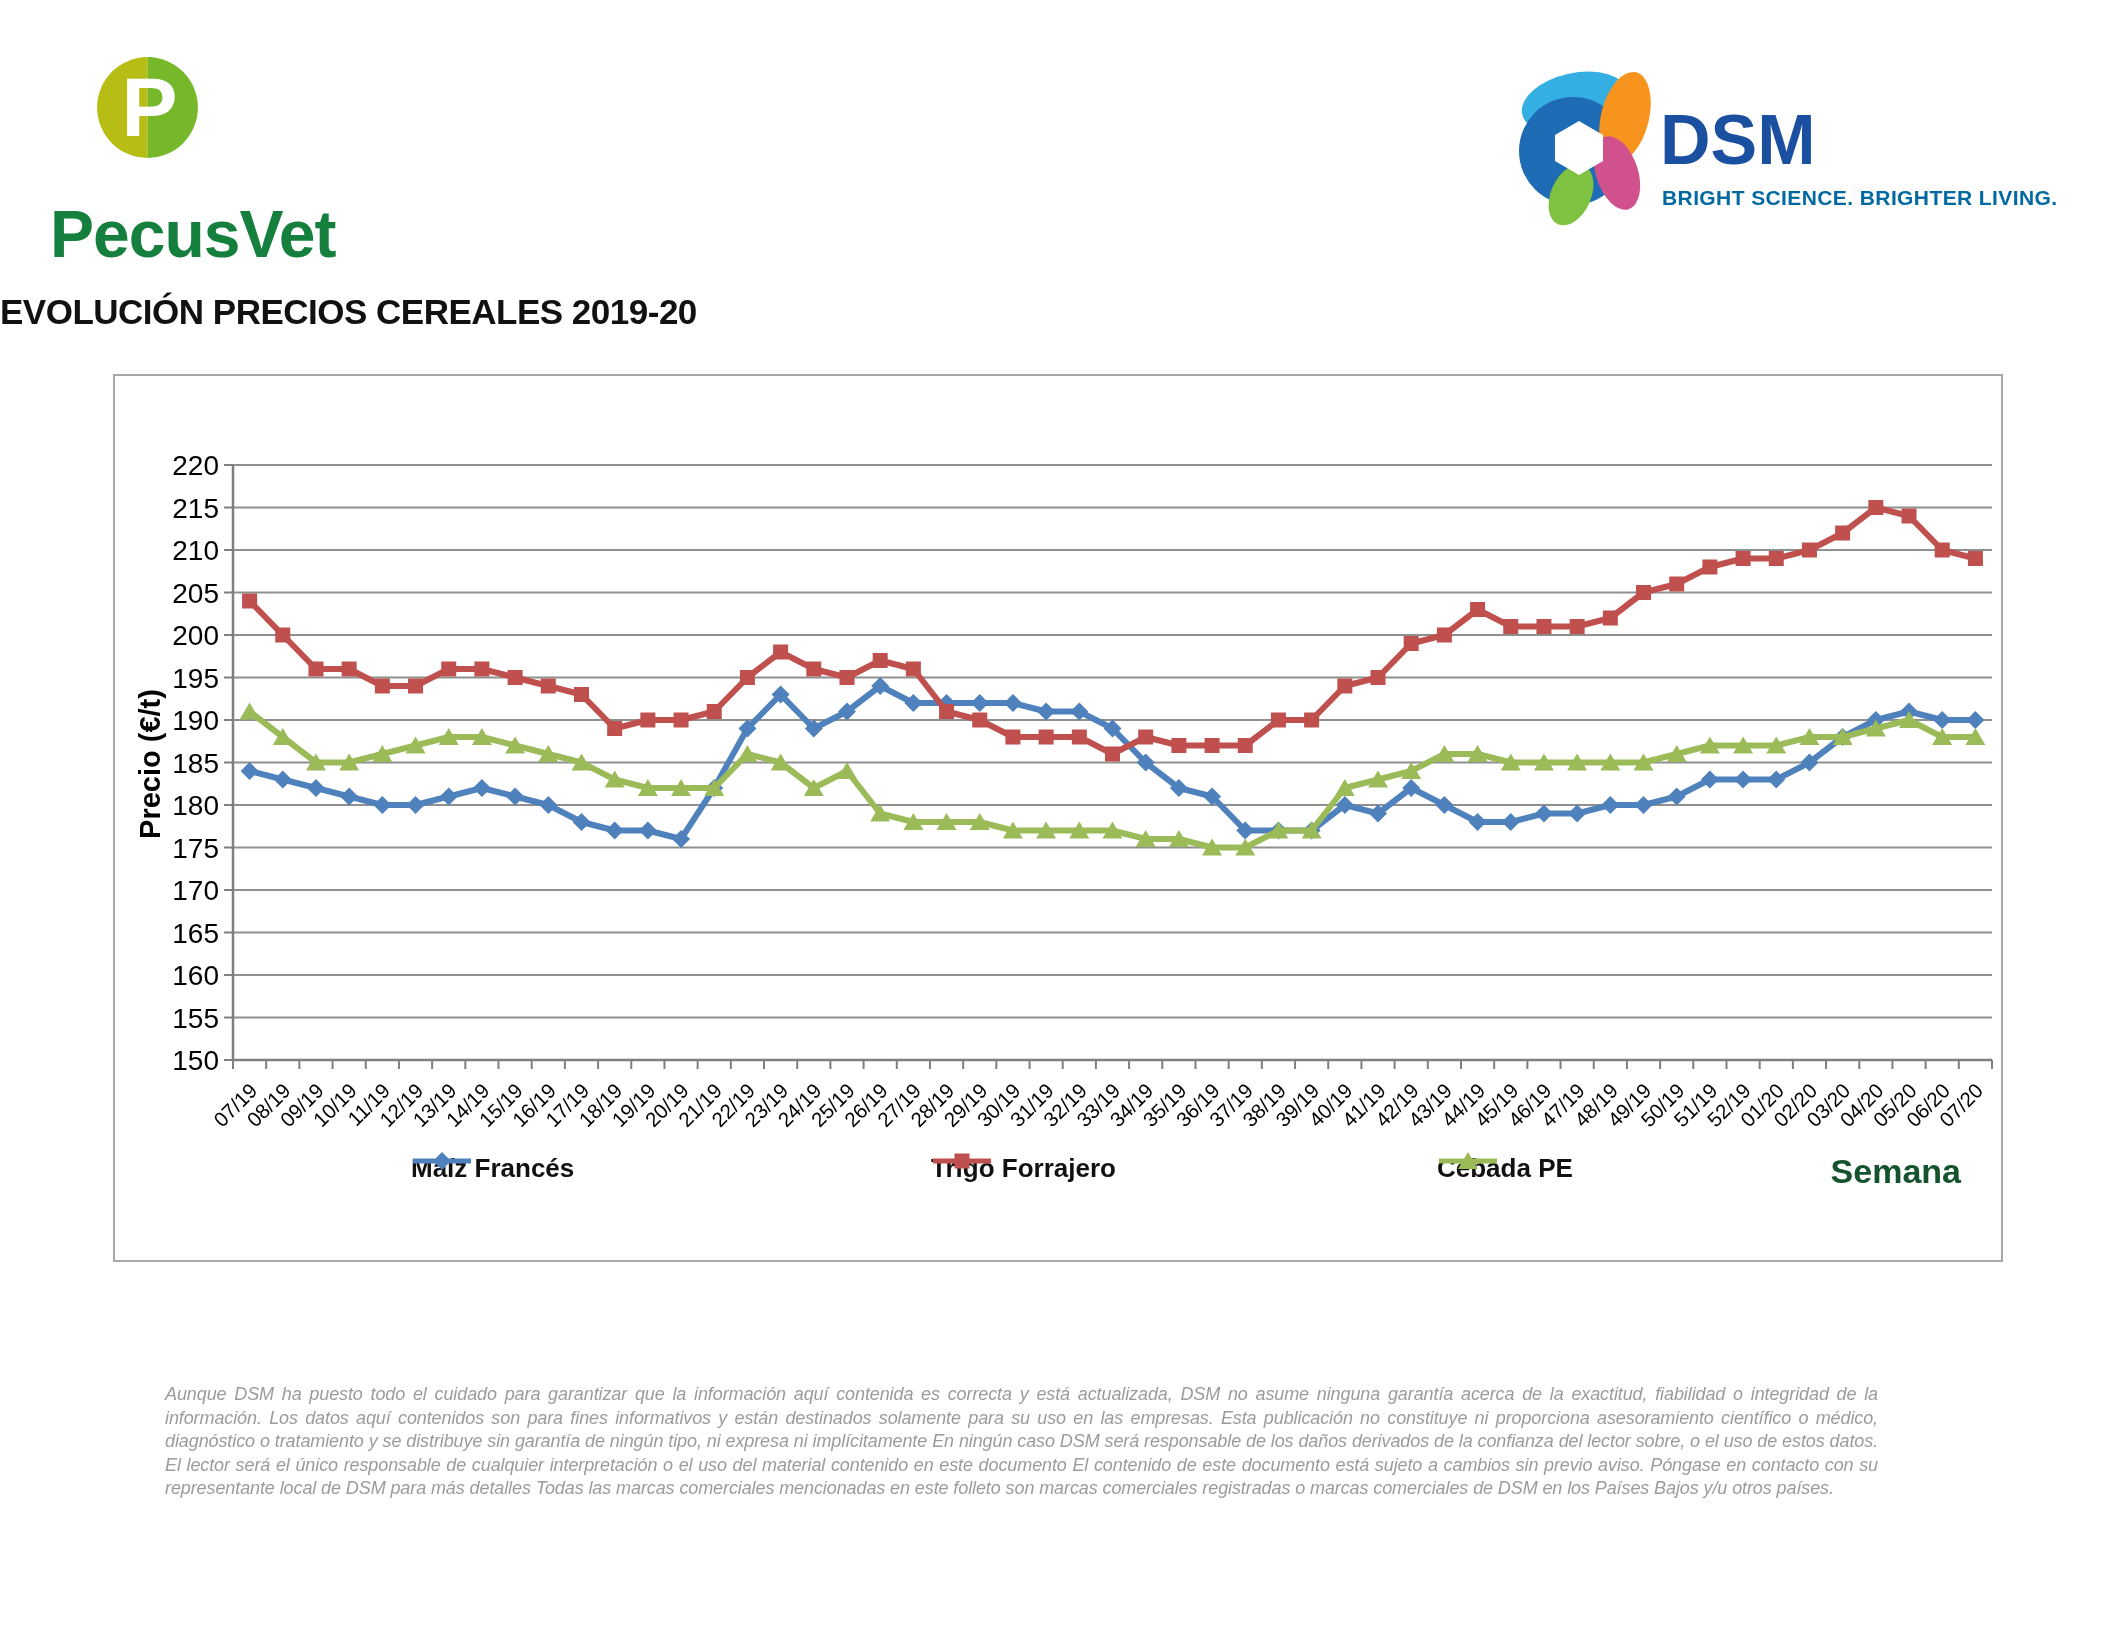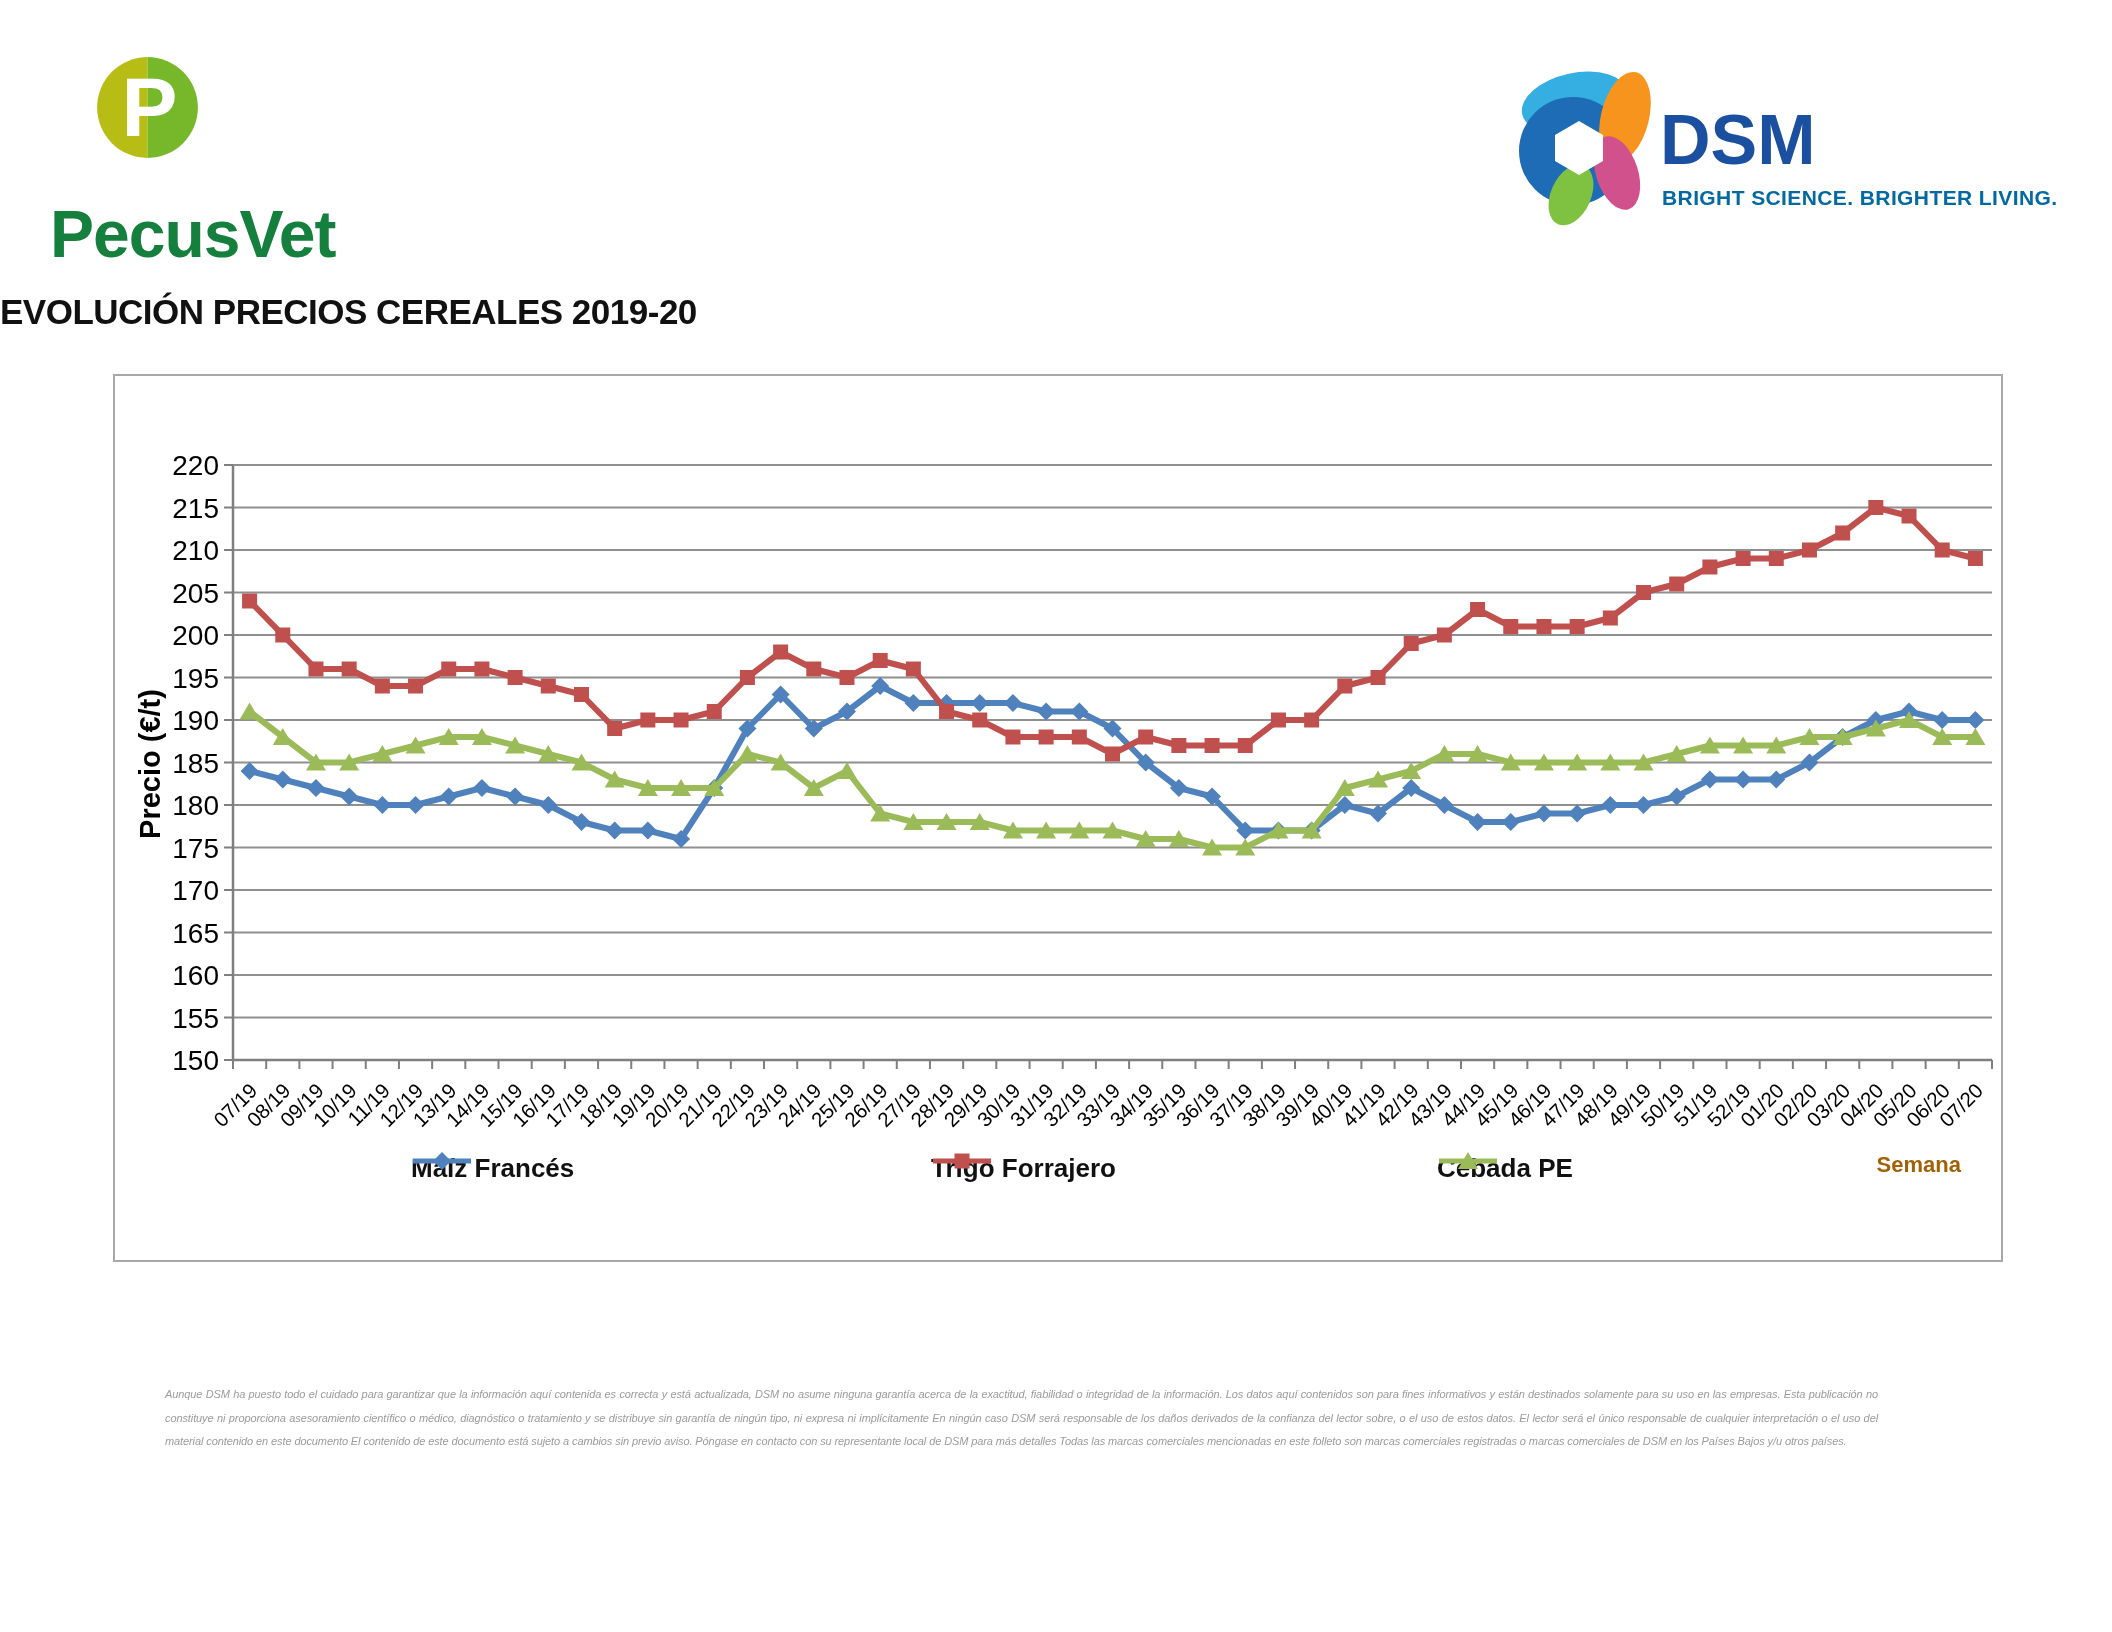--- a/index.html
+++ b/index.html
@@ -20,24 +20,24 @@
                font-size:35px;font-weight:bold;color:#111;letter-spacing:-0.5px;}
   
   .chart-frame{position:absolute;left:113px;top:374px;width:1886px;height:884px;
                border:2px solid #a8a8a8;background:#fff;}
   .chart-frame svg{position:absolute;left:0;top:0;}
   .ylabel{position:absolute;left:-64px;top:371px;width:200px;height:34px;text-align:center;
           font-size:29px;font-weight:bold;color:#000;transform:rotate(-90deg);}
   .legend{position:absolute;left:0;top:772px;width:1886px;height:50px;}
   .legend-item{position:absolute;display:flex;align-items:center;gap:4px;height:40px;}
   .legend-item span{font-size:26px;font-weight:bold;color:#111;}
-  .semana{position:absolute;right:40px;top:4px;font-size:22px;font-weight:bold;color:#a16207;}
+  .semana{position:absolute;right:40px;top:4px;font-size:34px;font-weight:bold;color:#14532d;}
   
   .disclaimer{position:absolute;left:165px;top:1383px;width:1713px;
-              font-size:11px;line-height:23.5px;font-style:italic;color:#9b9b9b;
+              font-size:18px;line-height:23.5px;font-style:italic;color:#9b9b9b;
               text-align:justify;letter-spacing:-0.1px;}
   .tagline{position:absolute;left:1400px;top:1540px;width:478px;text-align:right;
            font-size:25px;font-weight:bold;color:#2992d4;letter-spacing:0.4px;}
 </style>
 </head>
 <body>
 
 <div class="page">
 
   <svg class="pv-logo" viewBox="0 0 100 100">

